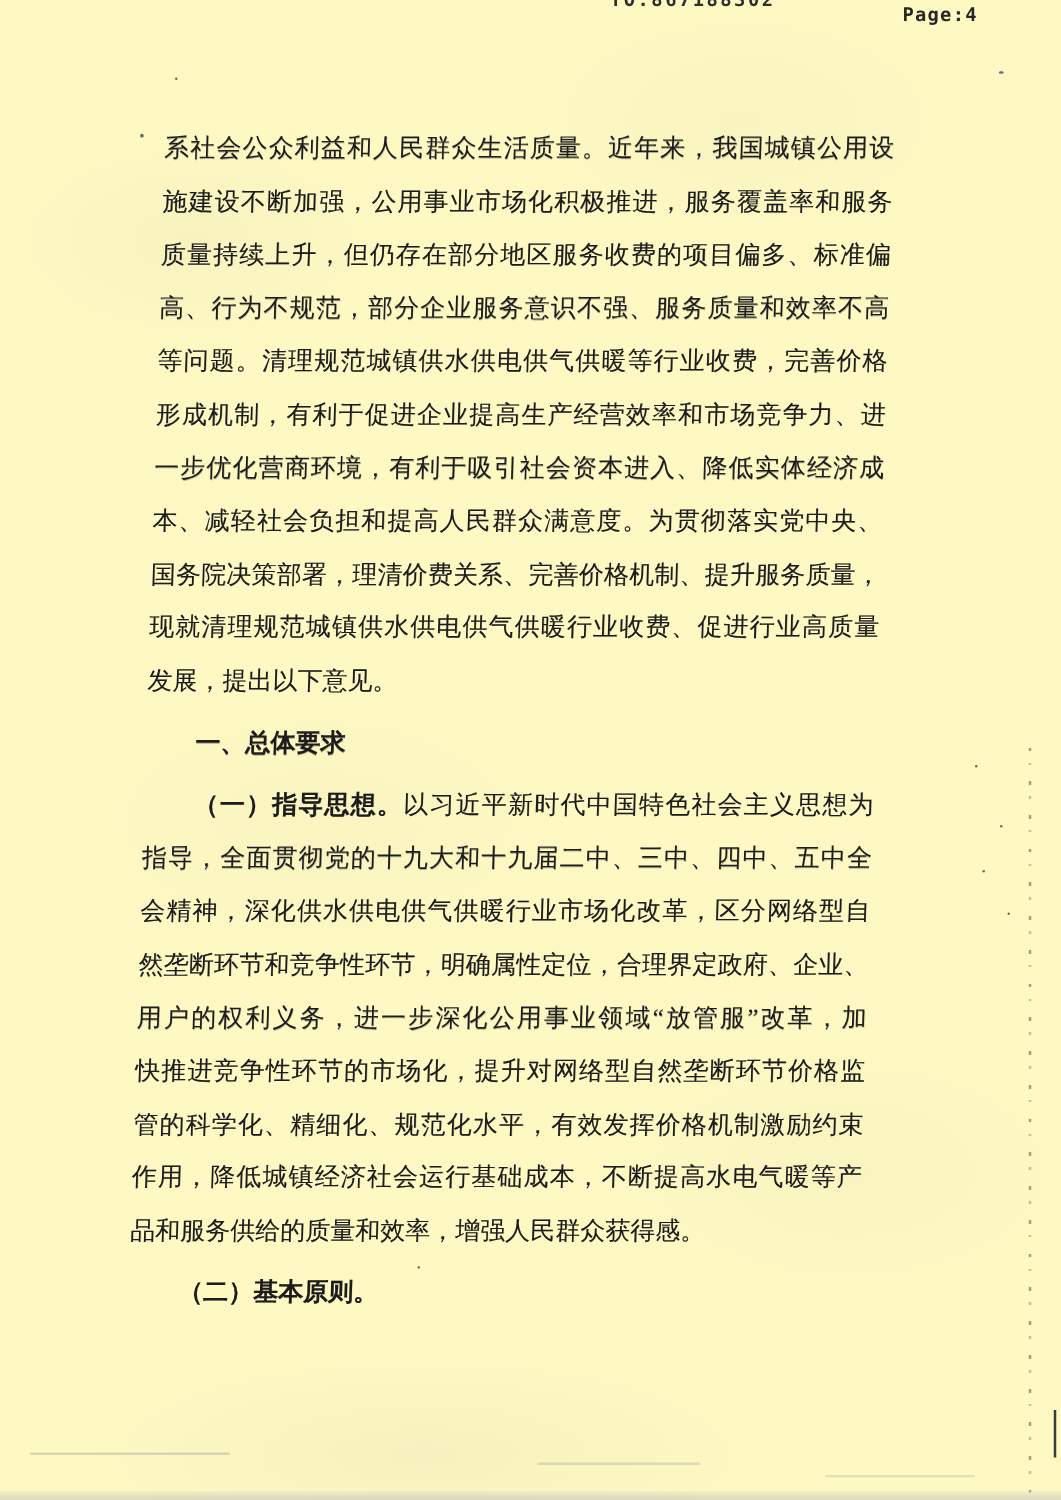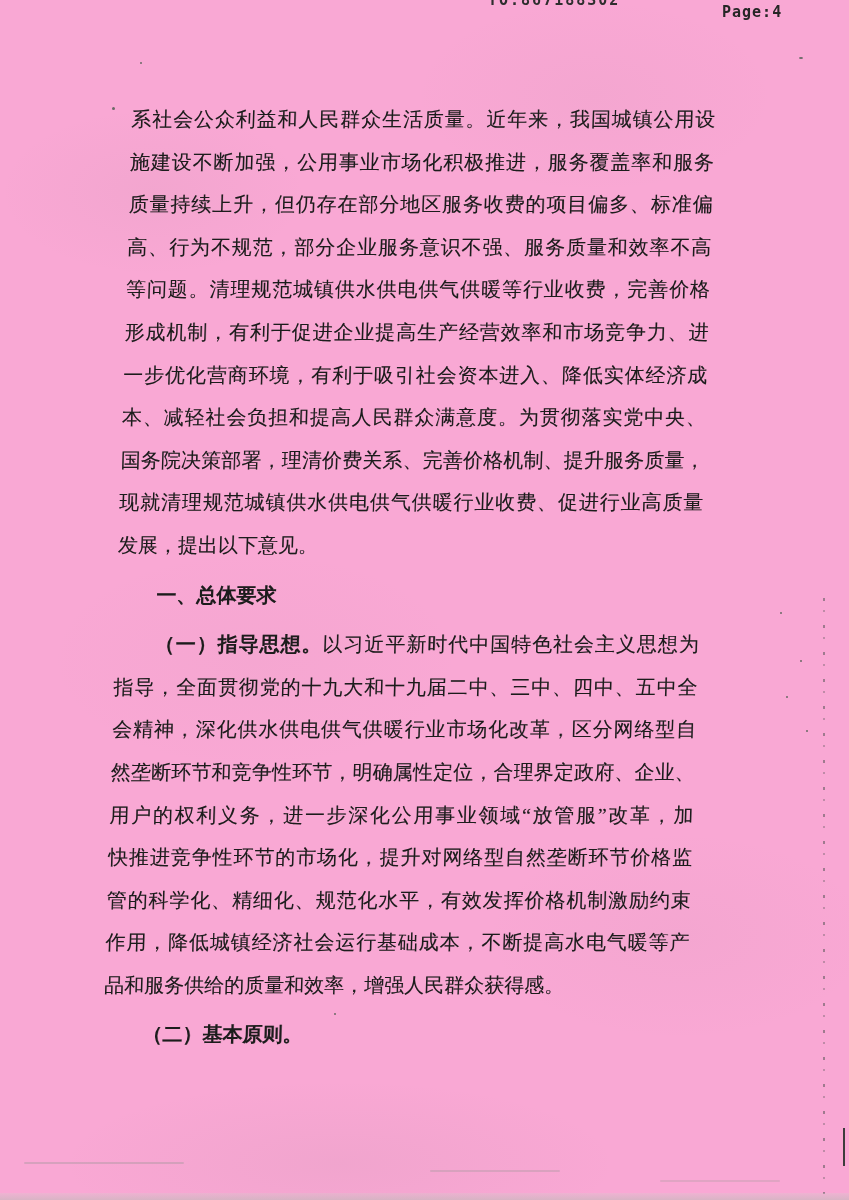--- a/index.html
+++ b/index.html
@@ -1,20 +1,20 @@
 <!DOCTYPE html>
 <html><head>
 <meta charset="utf-8">
 <style>
   html,body{margin:0;padding:0;background:#9a9a9a;}
   .page{
     position:relative;
     width:849px;height:1200px;
     margin:0 auto;
-    background:#f9a8d4;
+    background:#fef9c3;
     overflow:hidden;
     font-family:"Liberation Serif", serif;
   }
   
   .page::before{
     content:"";position:absolute;inset:0;pointer-events:none;
     background:
       radial-gradient(220px 120px at 18% 16%, rgba(120,120,115,.05), transparent 70%),
       radial-gradient(260px 140px at 70% 8%,  rgba(120,120,115,.04), transparent 70%),
       radial-gradient(300px 160px at 30% 55%, rgba(120,120,115,.03), transparent 70%),

